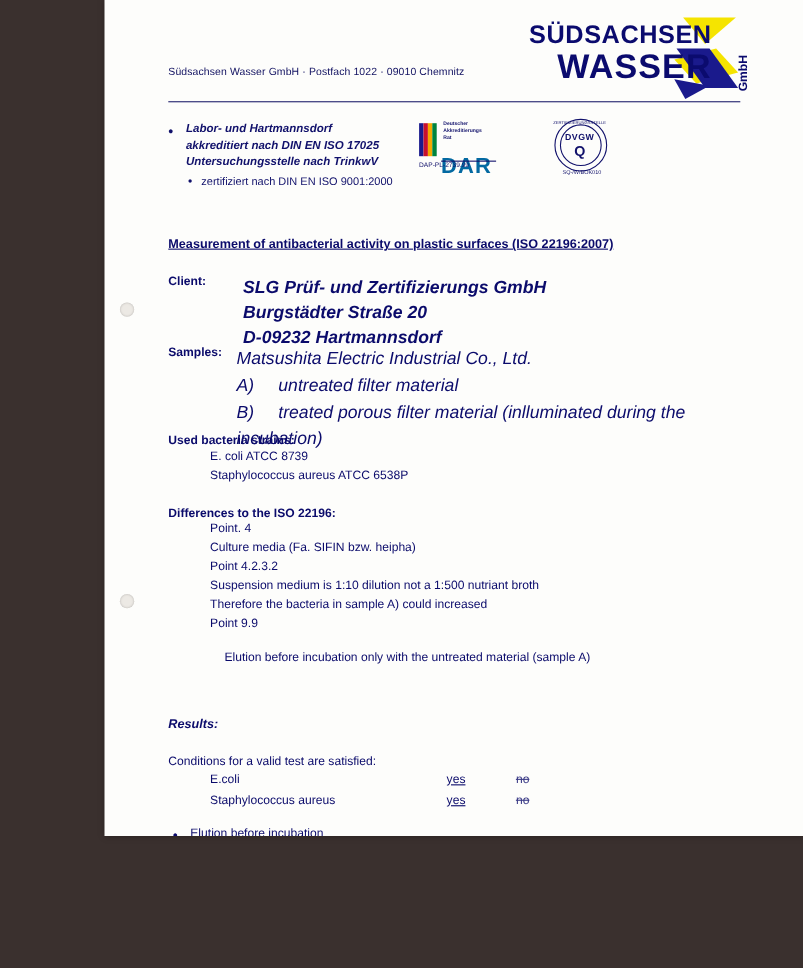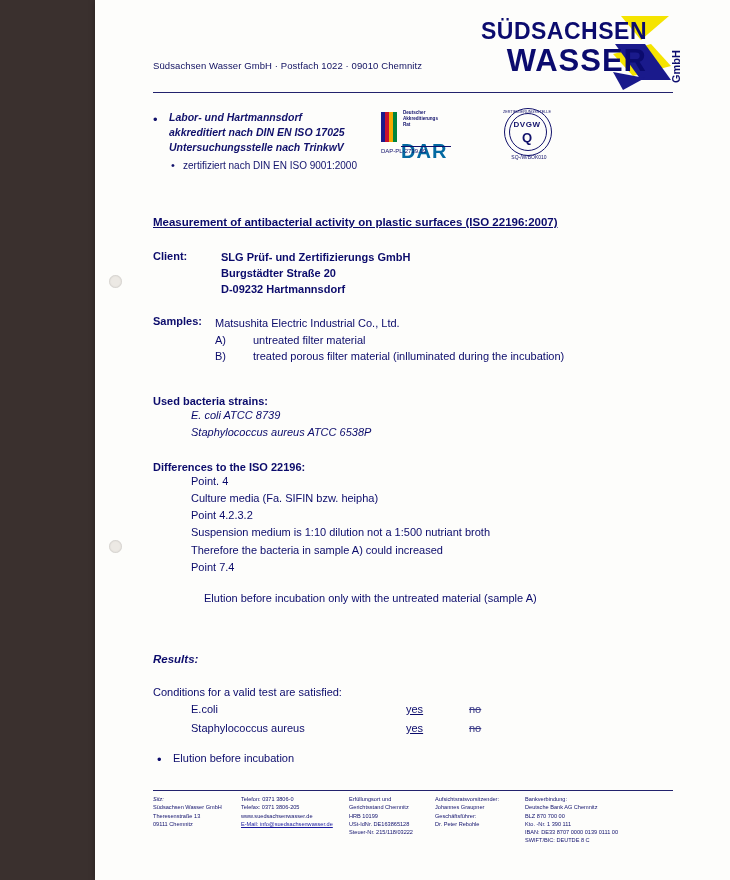--- a/index.html
+++ b/index.html
@@ -11,21 +11,21 @@
     width: 730px;
     height: 880px;
     overflow: hidden;
     font-family: "Liberation Sans", sans-serif;
   }
   .page {
     position: absolute;
     left: 95px;
     top: 0;
     width: 635px;
-    height: 880px;
+    height: 760px;
     background: #fdfdfb;
     box-shadow: 0 0 6px rgba(0,0,0,0.35);
     overflow: hidden;
   }
   
   .hole {
     position: absolute;
     left: 14px;
     width: 13px;
     height: 13px;
@@ -265,36 +265,37 @@
   .row { position: absolute; left: 0; width: 520px; }
   .lbl {
     position: absolute;
     left: 0;
     font-size: 11px;
     font-weight: bold;
     color: #0b0b6b;
   }
   .val {
     position: absolute;
-    font-size: 11px;
+    font-size: 16px;
     color: #0b0b6b;
+    font-style: italic;
   }
 
   .client { top: 250px; }
   .client .lbl { top: 0; }
   .client .val { left: 68px; line-height: 1.45; font-weight: bold; }
 
   .samples { top: 315px; }
   .samples .lbl { top: 0; }
   .samples .val { left: 62px; line-height: 1.52; }
   .samples .letter { display: inline-block; width: 38px; }
 
   .strains { top: 395px; }
   .strains .hd { font-size: 11px; font-weight: bold; color:#0b0b6b; }
-  .strains .it { margin-left: 38px; font-style: italic; font-size: 11px; line-height: 1.55; color:#0b0b6b; }
+  .strains .it { margin-left: 38px; font-size: 11px; line-height: 1.55; color:#0b0b6b; }
 
   .diffs { top: 461px; }
   .diffs .hd { font-size: 11px; font-weight: bold; color:#0b0b6b; }
   .diffs .li { margin-left: 38px; font-size: 11px; line-height: 1.56; color:#0b0b6b; }
   .diffs .sp { margin-top: 14px; padding-left: 13px; }
 
   .results {
     position: absolute;
     left: 0;
     top: 653px;
@@ -444,21 +445,21 @@
       <div class="it">Staphylococcus aureus ATCC 6538P</div>
     </div>
 
     <div class="row diffs">
       <div class="hd">Differences to the ISO 22196:</div>
       <div class="li">Point. 4</div>
       <div class="li">Culture media (Fa. SIFIN bzw. heipha)</div>
       <div class="li">Point 4.2.3.2</div>
       <div class="li">Suspension medium is 1:10 dilution not a 1:500 nutriant broth</div>
       <div class="li">Therefore the bacteria in sample A) could increased</div>
-      <div class="li">Point 7.4</div>
+      <div class="li">Point 9.9</div>
       <div class="li sp">Elution before incubation only with the untreated material (sample A)</div>
     </div>
 
     <div class="results">Results:</div>
     <div class="cond">Conditions for a valid test are satisfied:</div>
     <div class="cond-rows">
       <div class="cond-row">
         <span class="nm">E.coli</span>
         <span class="yes">yes</span>
         <span class="no">no</span>

